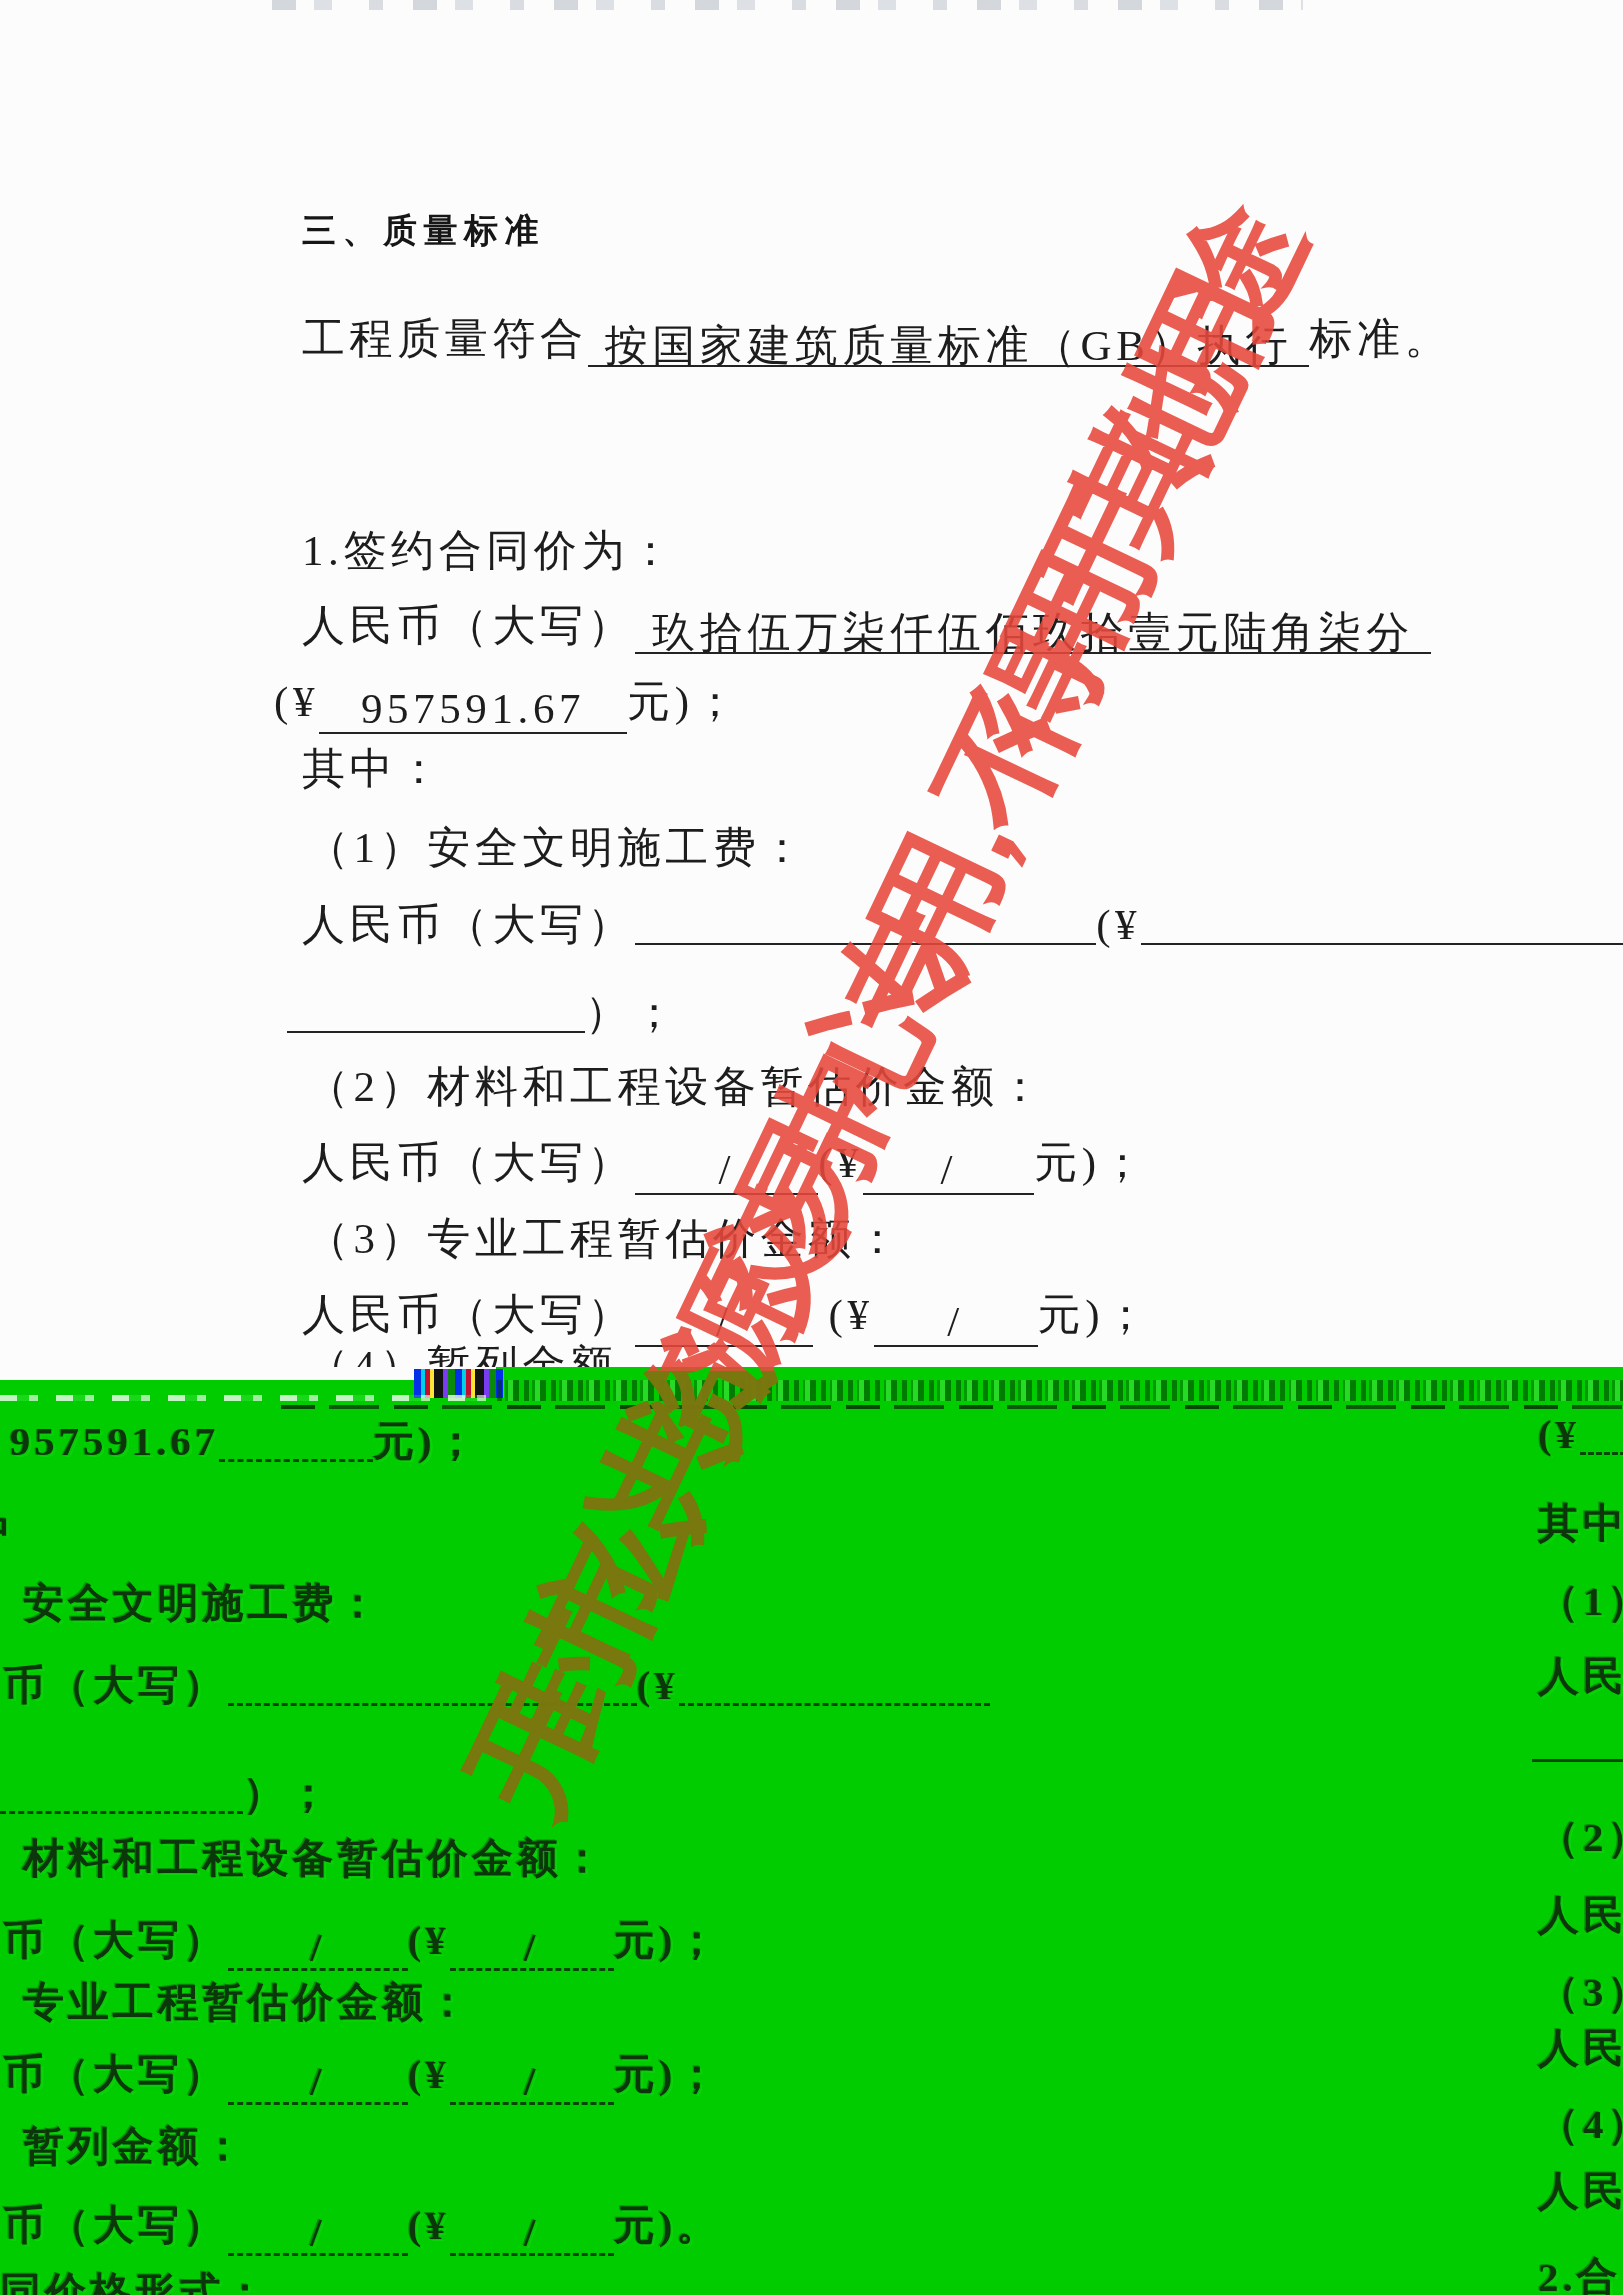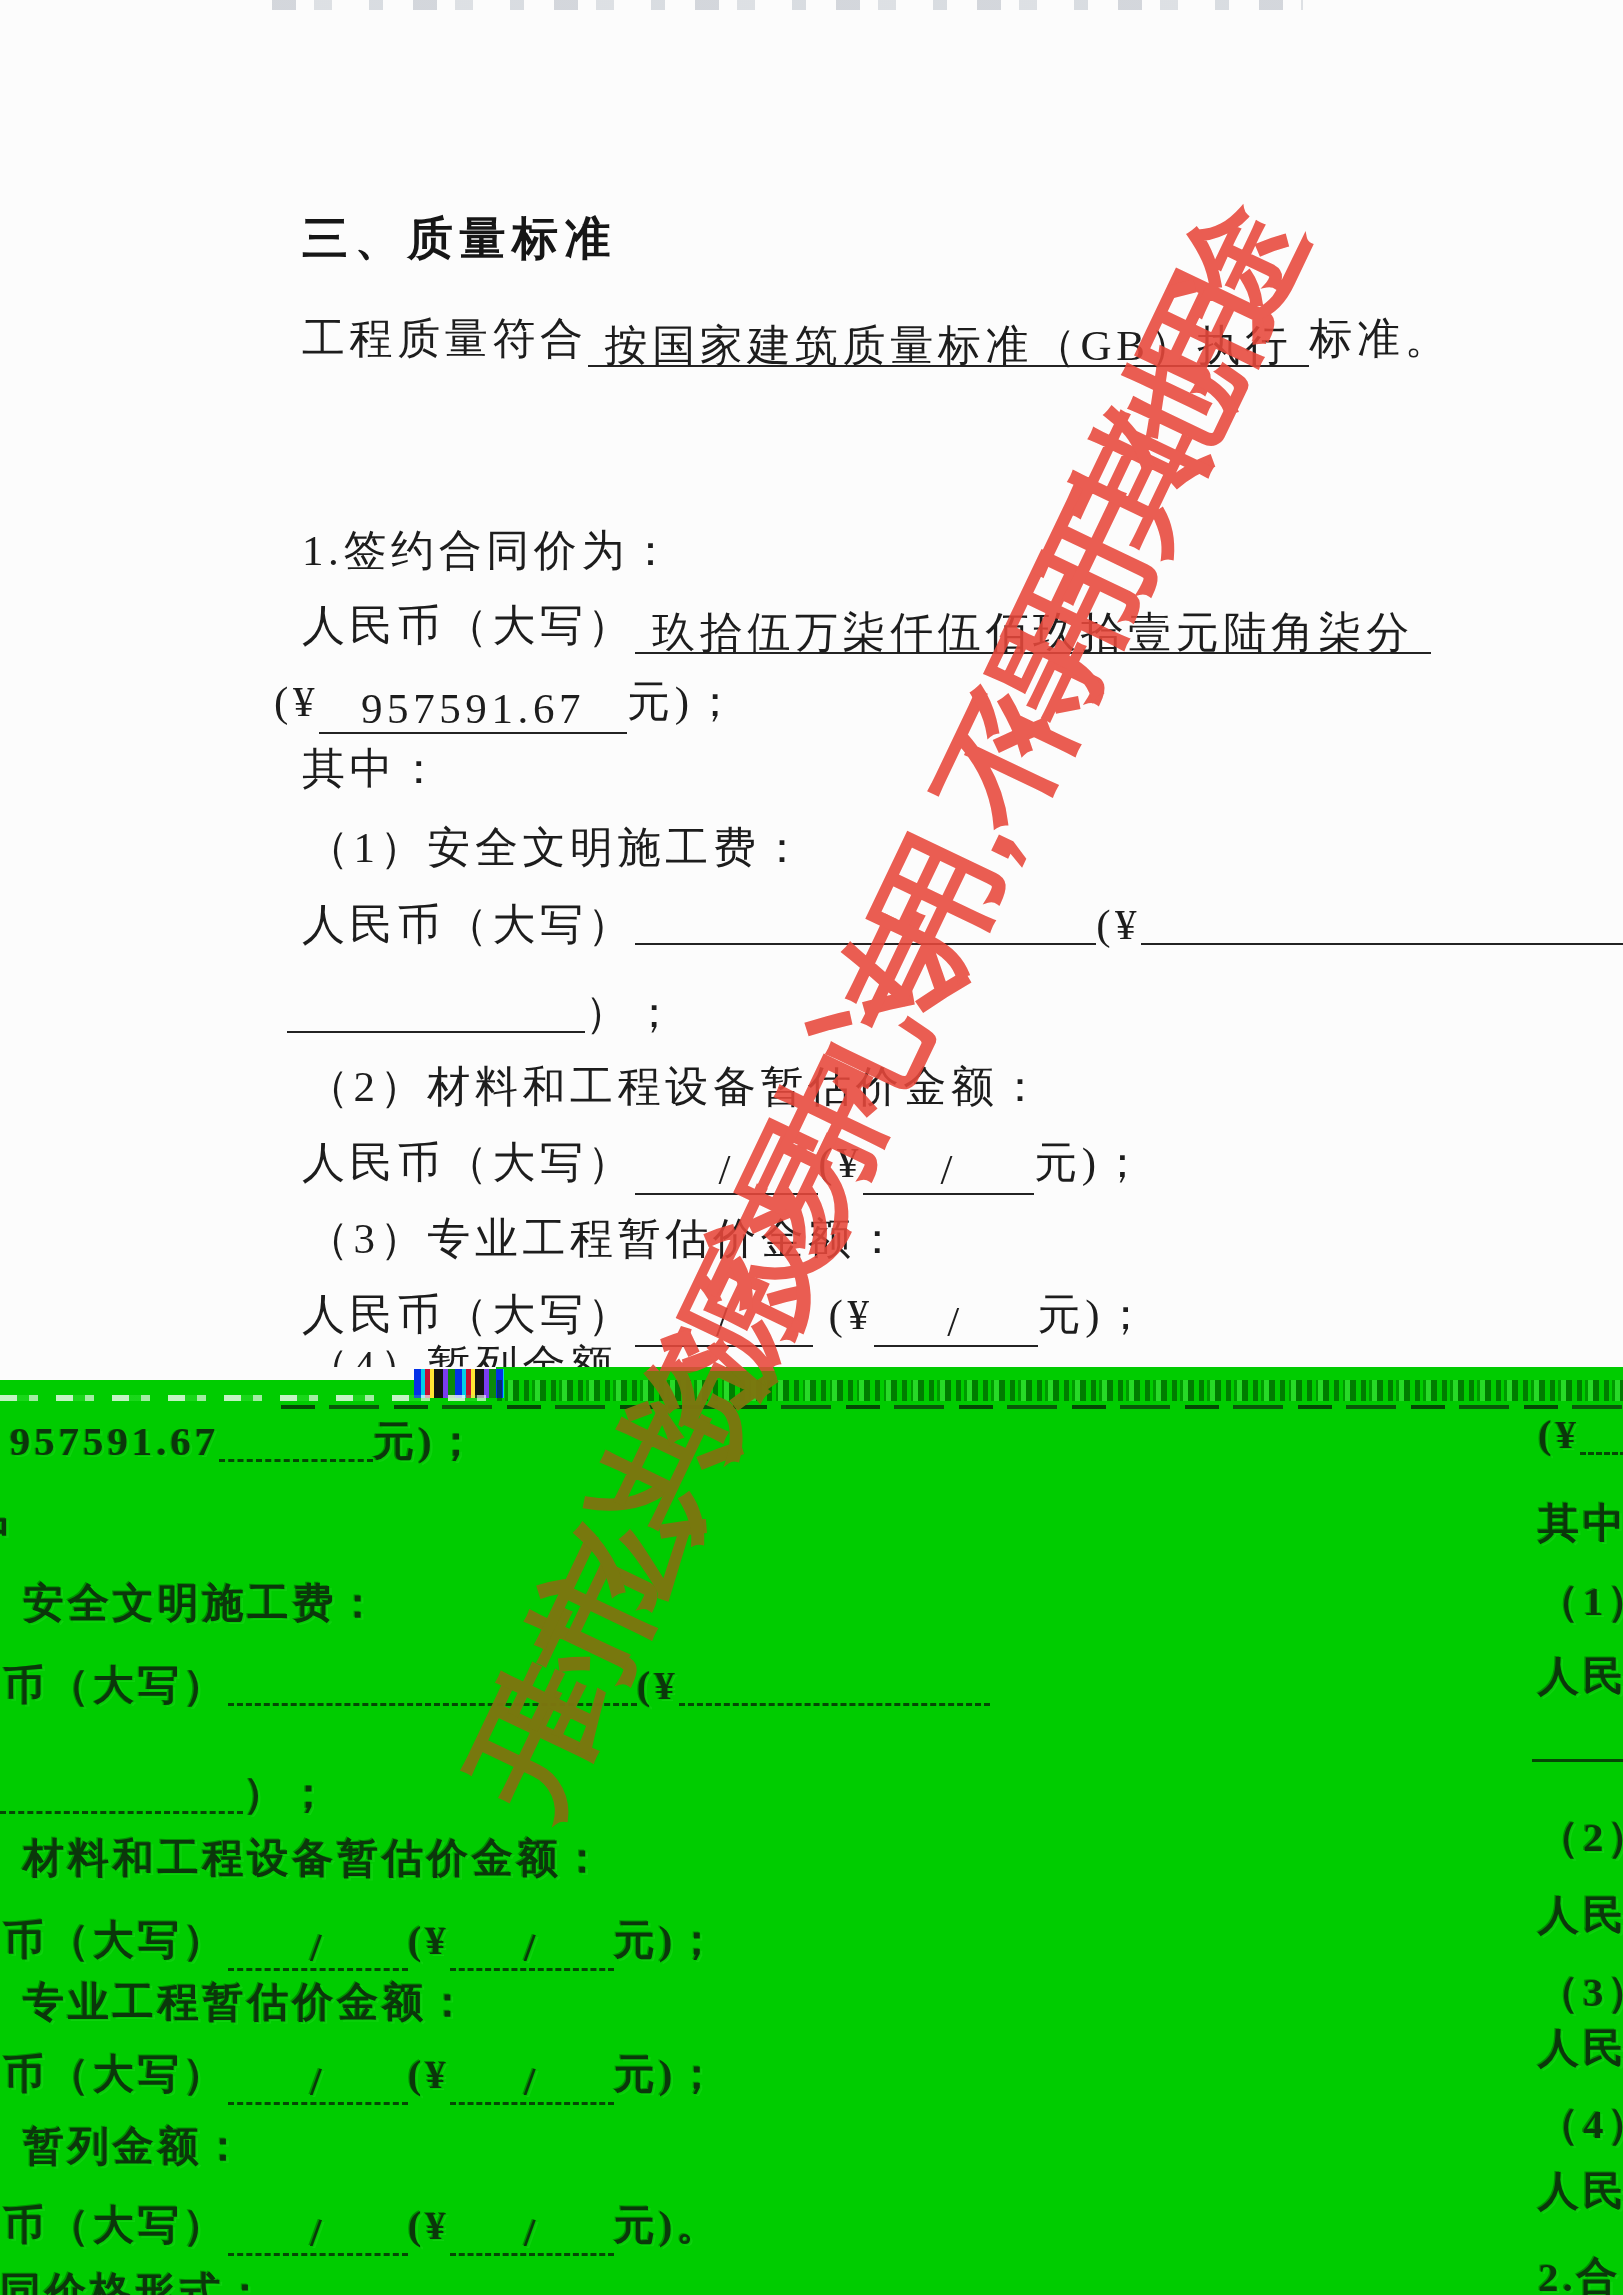--- a/index.html
+++ b/index.html
@@ -4,21 +4,21 @@
 <style>
   html,body{margin:0;padding:0;background:#888;}
   .page{
     position:relative;width:1623px;height:2295px;overflow:hidden;
     background:#fcfcfc;
     font-family:"Liberation Serif","DejaVu Serif",serif;
     color:#1d1d1d;
   }
   .abs{position:absolute;white-space:nowrap;}
   .body-line{font-size:43px;letter-spacing:4.6px;}
-  .heading{font-family:"Liberation Sans","DejaVu Sans",sans-serif;font-weight:bold;font-size:46px;letter-spacing:6.5px;color:#161616;}
+  .heading{font-family:"Liberation Sans","DejaVu Sans",sans-serif;font-weight:bold;font-size:34px;letter-spacing:6.5px;color:#161616;}
   .u{display:inline-block;border-bottom:2.6px solid #232323;text-align:center;height:1.12em;vertical-align:-6.5px;}
   .u.words{padding:0 17px;}
   
   .top-remnant{left:272px;top:0;width:1031px;height:9.8px;opacity:.75;
     background:repeating-linear-gradient(90deg,#c6cad1 0 23.6px,transparent 23.6px 42px,#d3d7dc 42px 60px,transparent 60px 97px,#cdd2d8 97px 111px,transparent 111px 141px);}
   
   .green-block{left:0;top:1367px;width:1623px;height:929px;background:#00cc00;}
   .green-notch{left:0;top:1367px;width:496px;height:13px;background:#fcfcfc;}
   .streak-light{left:0;top:1395px;width:504px;height:5.9px;opacity:.85;
     background:repeating-linear-gradient(90deg,rgba(255,255,255,.9) 0 17px,rgba(120,255,120,.25) 17px 29px,rgba(255,255,255,.75) 29px 38px,rgba(0,204,0,0) 38px 56px);}

